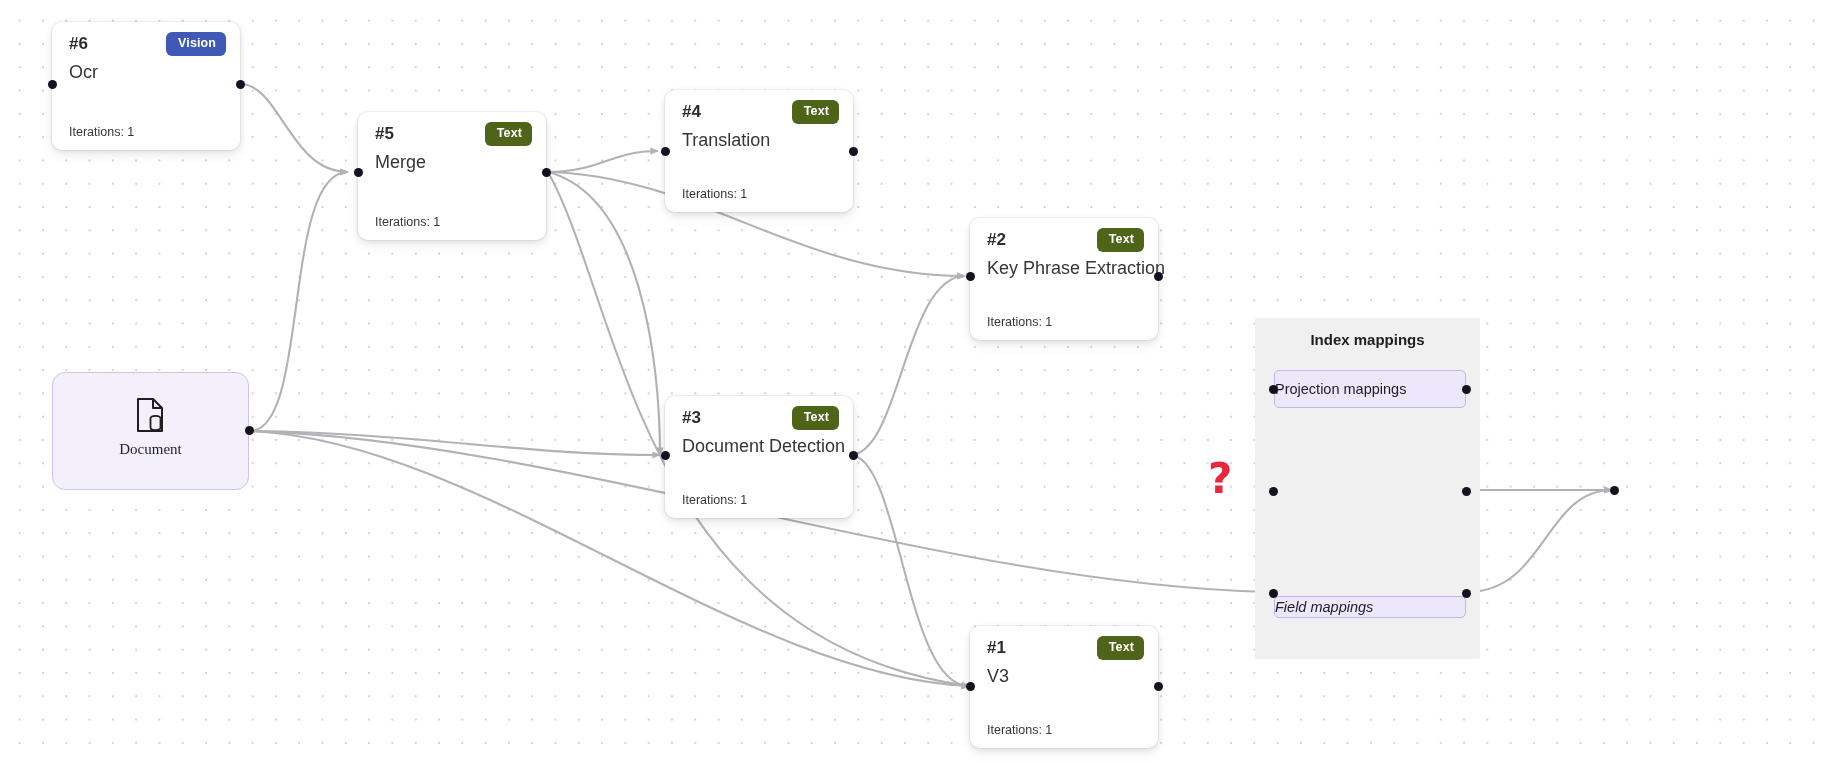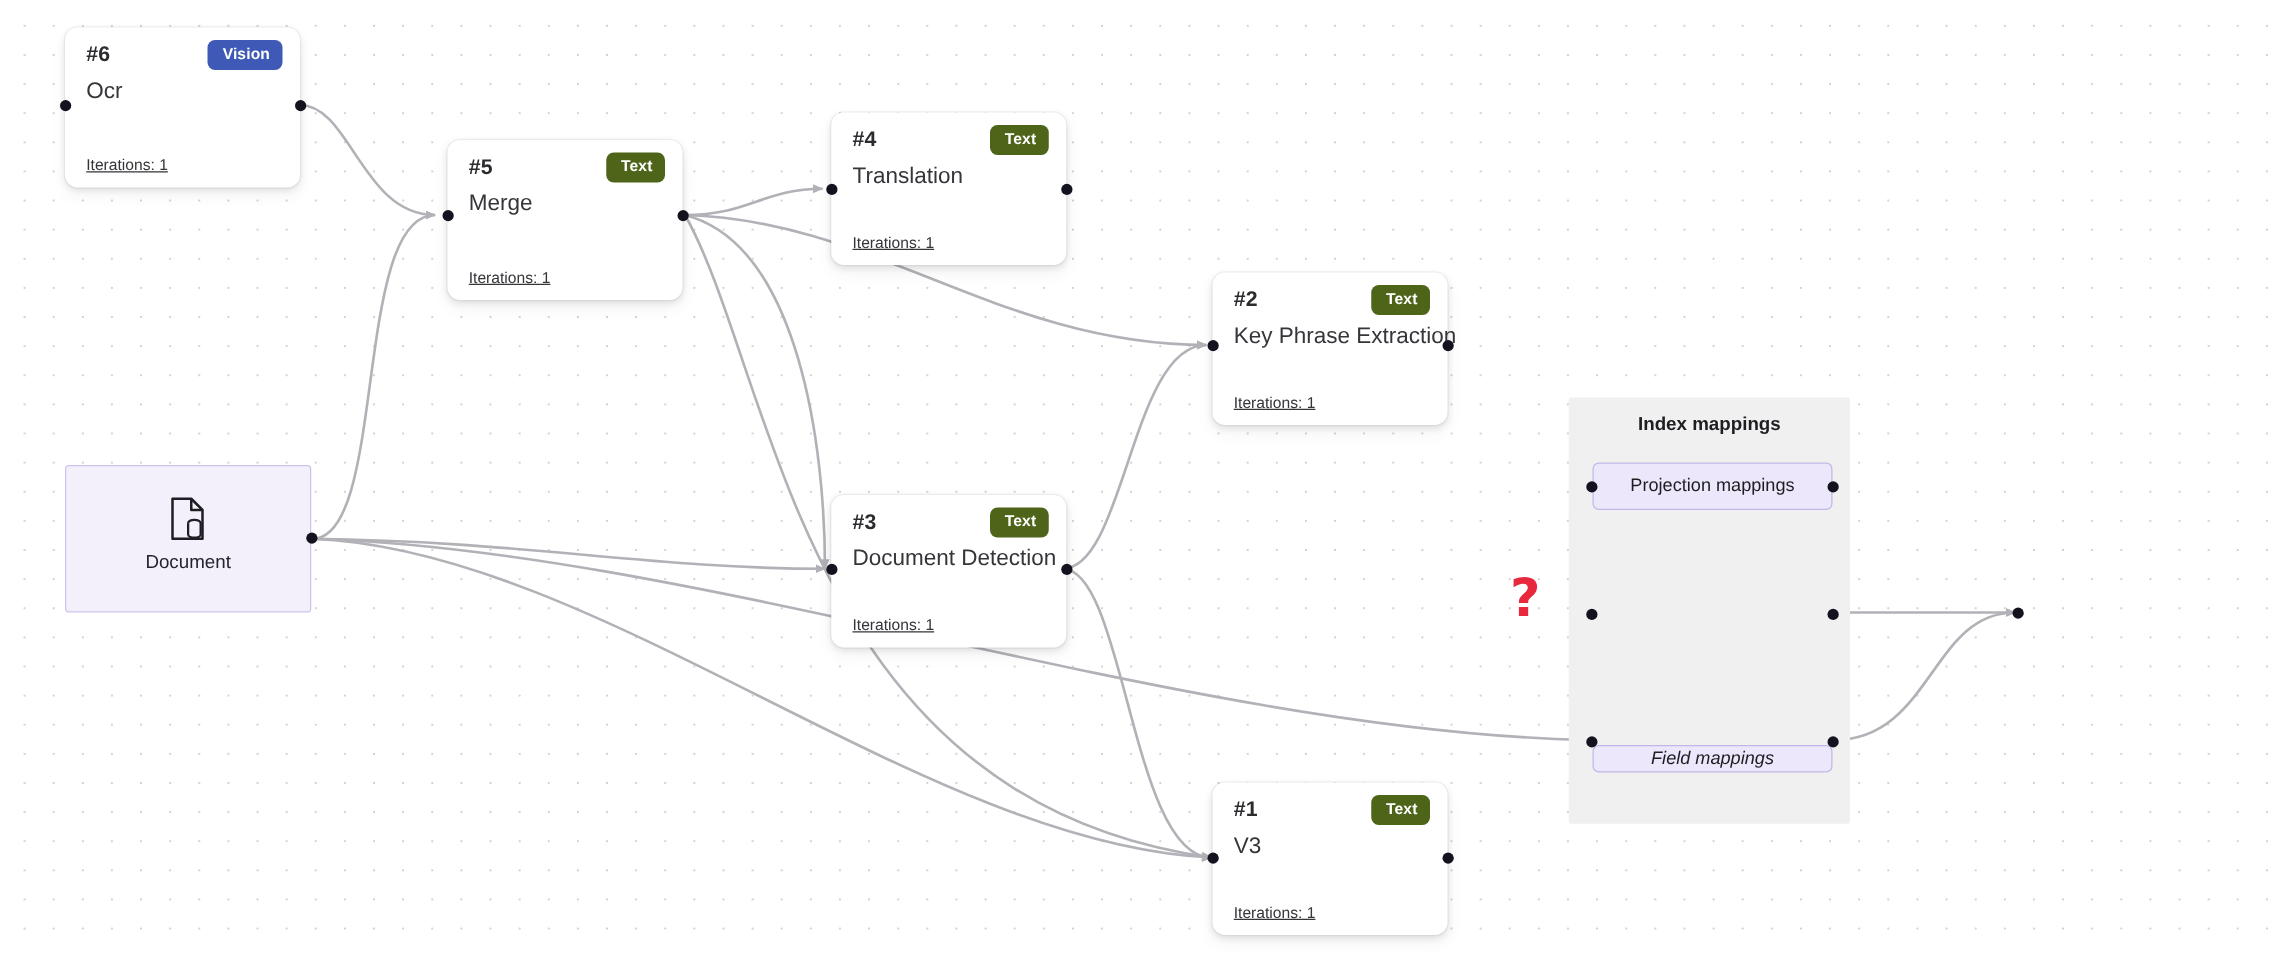--- a/index.html
+++ b/index.html
@@ -71,21 +71,20 @@
     white-space: nowrap;
   }
 
   .node-iterations {
     position: absolute;
     left: 17px;
     bottom: 11px;
     font-size: 12.5px;
     color: #35353a;
     white-space: nowrap;
-    text-decoration: underline;
   }
 
   .badge {
     position: absolute;
     top: 10px;
     right: 14px;
     border-radius: 6px;
     font-size: 12.5px;
     font-weight: 700;
     color: #ffffff;
@@ -103,21 +102,22 @@
     height: 9px;
     border-radius: 50%;
     background: #13131f;
     z-index: 6;
   }
 
   
   .doc-node {
     background: #f3f0fb;
     border: 1px solid #cfc3ee;
-    border-radius: 3px;
+    border-radius: 13px;
+    font-family: Liberation Serif, serif;
   }
   .doc-node-icon {
     position: absolute;
     left: 0; right: 0;
     top: 24px;
     text-align: center;
   }
   .doc-node-label {
     position: absolute;
     left: 0; right: 0;
@@ -170,21 +170,20 @@
     background: #ece7fa;
     border: 1px solid #c3b6e8;
     border-radius: 5px;
     box-sizing: border-box;
   }
   .mapping-label {
     position: absolute;
     left: 0; right: 0;
     top: 50%;
     transform: translateY(-50%);
-    text-align: center;
     font-size: 14.5px;
     color: #1d1d22;
     white-space: nowrap;
   }
 
   
   .qmark {
     position: absolute;
     z-index: 7;
     font-size: 42px;

